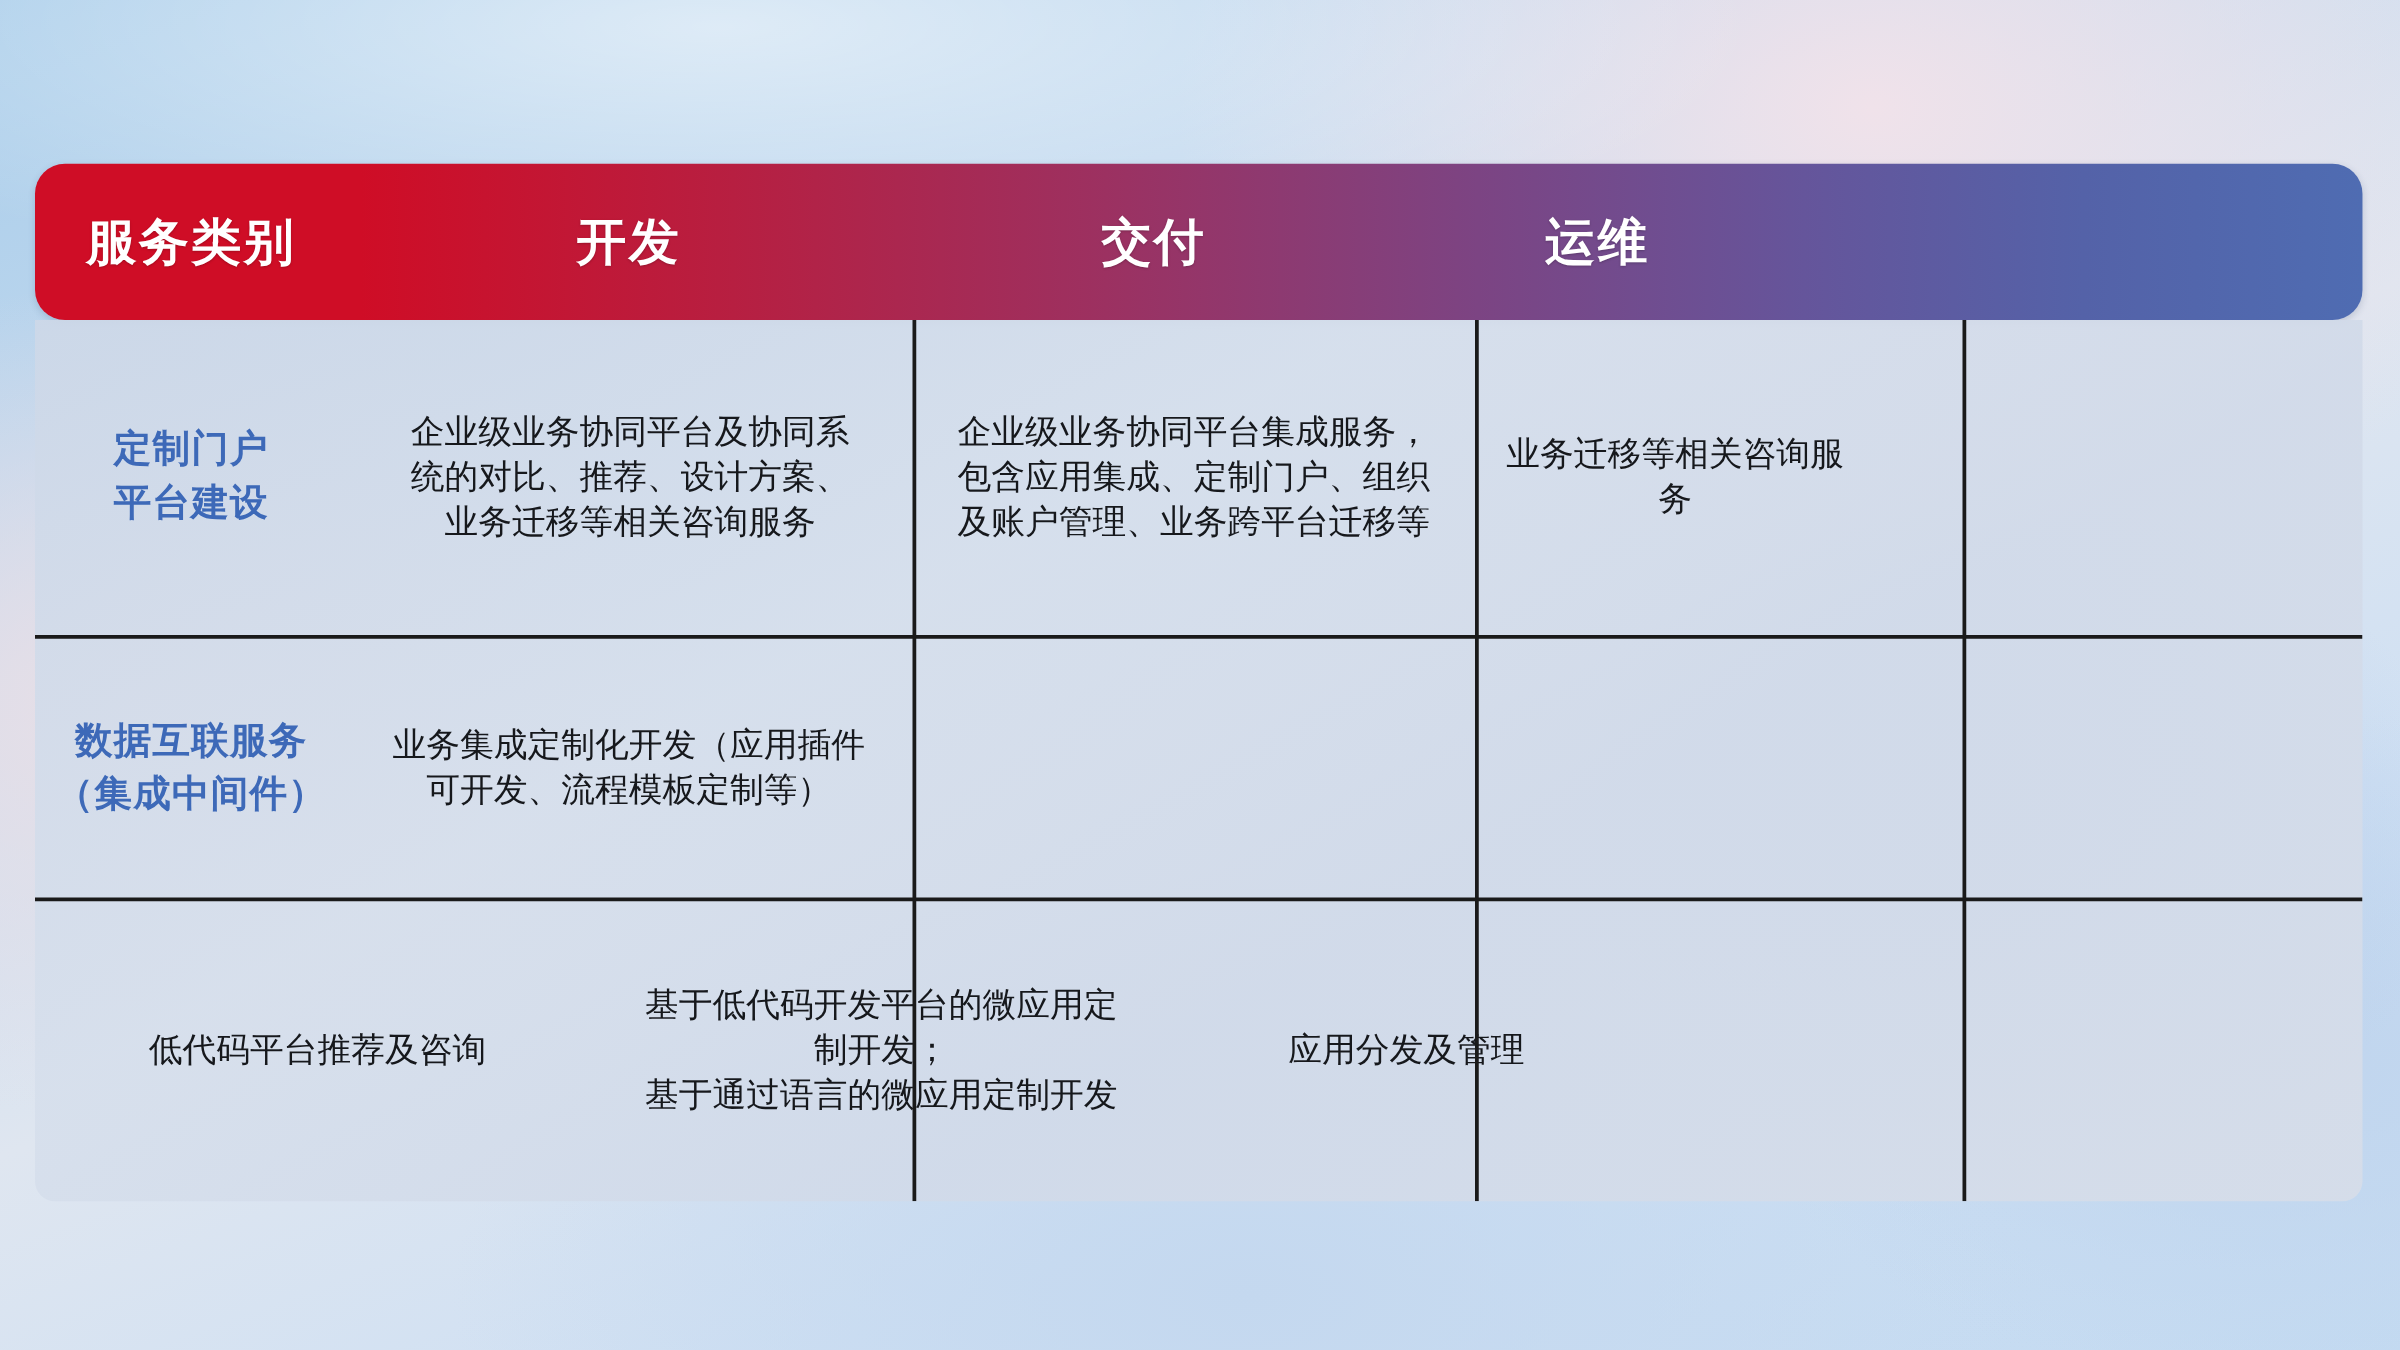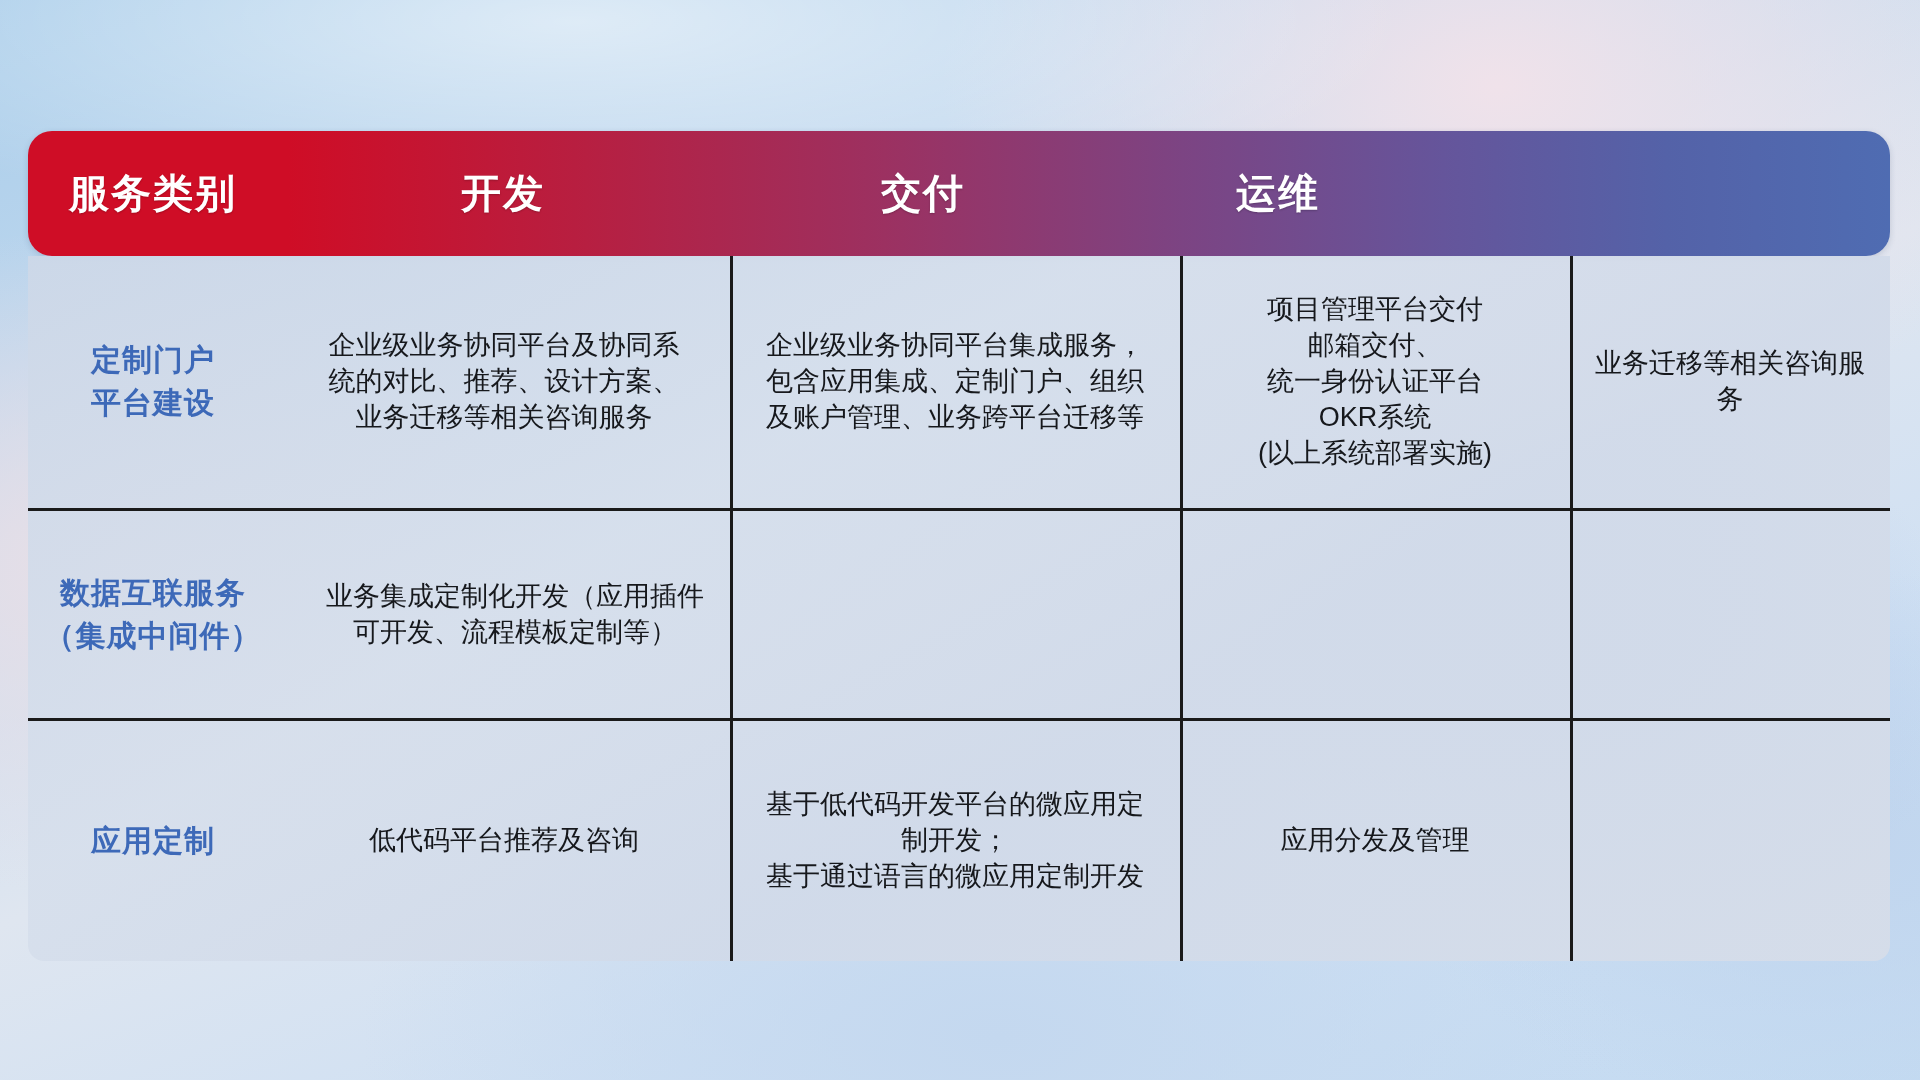--- a/index.html
+++ b/index.html
@@ -84,21 +84,21 @@
     border-bottom-right-radius: 16px;
     overflow: hidden;
   }
   .row {
     position: relative;
     display: flex;
     align-items: center;
     box-sizing: border-box;
   }
   #row-0 { height: 252px; }
-  #row-1 { height: 210px; border-top: 3px solid #1a1a1a; gap: 12px; }
+  #row-1 { height: 210px; border-top: 3px solid #1a1a1a; }
   #row-2 { height: 243px; border-top: 3px solid #1a1a1a; }
 
   .cell {
     box-sizing: border-box;
     padding: 4px 14px;
     text-align: center;
     color: #16181c;
     font-size: 27px;
     line-height: 1.33;
     white-space: pre-line;
@@ -150,39 +150,33 @@
 
     <div class="row" id="row-0">
       <div class="cell label c0">定制门户
 平台建设</div>
       <div class="cell c1">企业级业务协同平台及协同系
 统的对比、推荐、设计方案、
 业务迁移等相关咨询服务</div>
       <div class="cell c2">企业级业务协同平台集成服务，
 包含应用集成、定制门户、组织
 及账户管理、业务跨平台迁移等</div>
-      <div class="cell c3">项目管理平台交付
-邮箱交付、
-统一身份认证平台
-OKR系统
-(以上系统部署实施)</div>
       <div class="cell c4">业务迁移等相关咨询服务</div>
     </div>
 
     <div class="row" id="row-1">
       <div class="cell label c0">数据互联服务
 （集成中间件）</div>
       <div class="cell c2">业务集成定制化开发（应用插件
 可开发、流程模板定制等）</div>
       <div class="cell c3"></div>
       <div class="cell c4"></div>
     </div>
 
     <div class="row" id="row-2">
-      <div class="cell label c0">应用定制</div>
       <div class="cell c1">低代码平台推荐及咨询</div>
       <div class="cell c2">基于低代码开发平台的微应用定
 制开发；
 基于通过语言的微应用定制开发</div>
       <div class="cell c3">应用分发及管理</div>
       <div class="cell c4"></div>
     </div>
 
     <div class="vdiv" id="vdiv-1"></div>
     <div class="vdiv" id="vdiv-2"></div>

